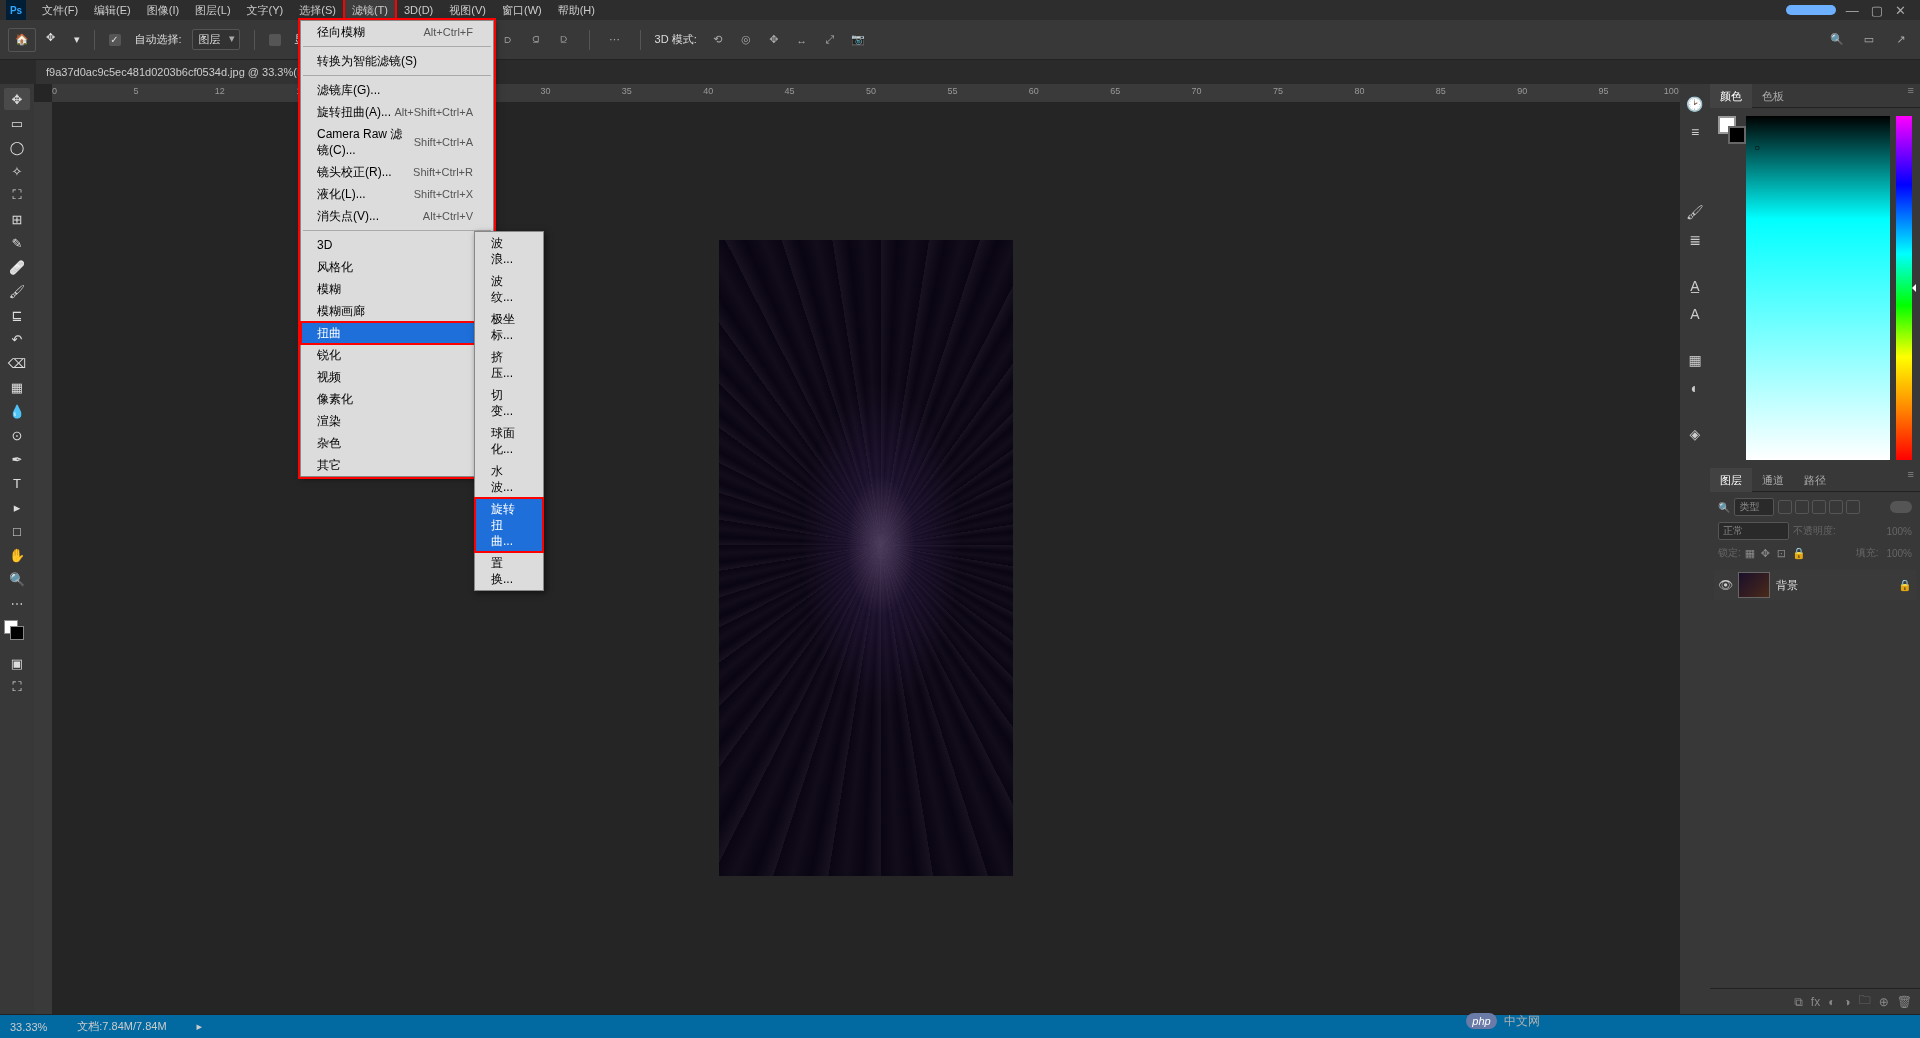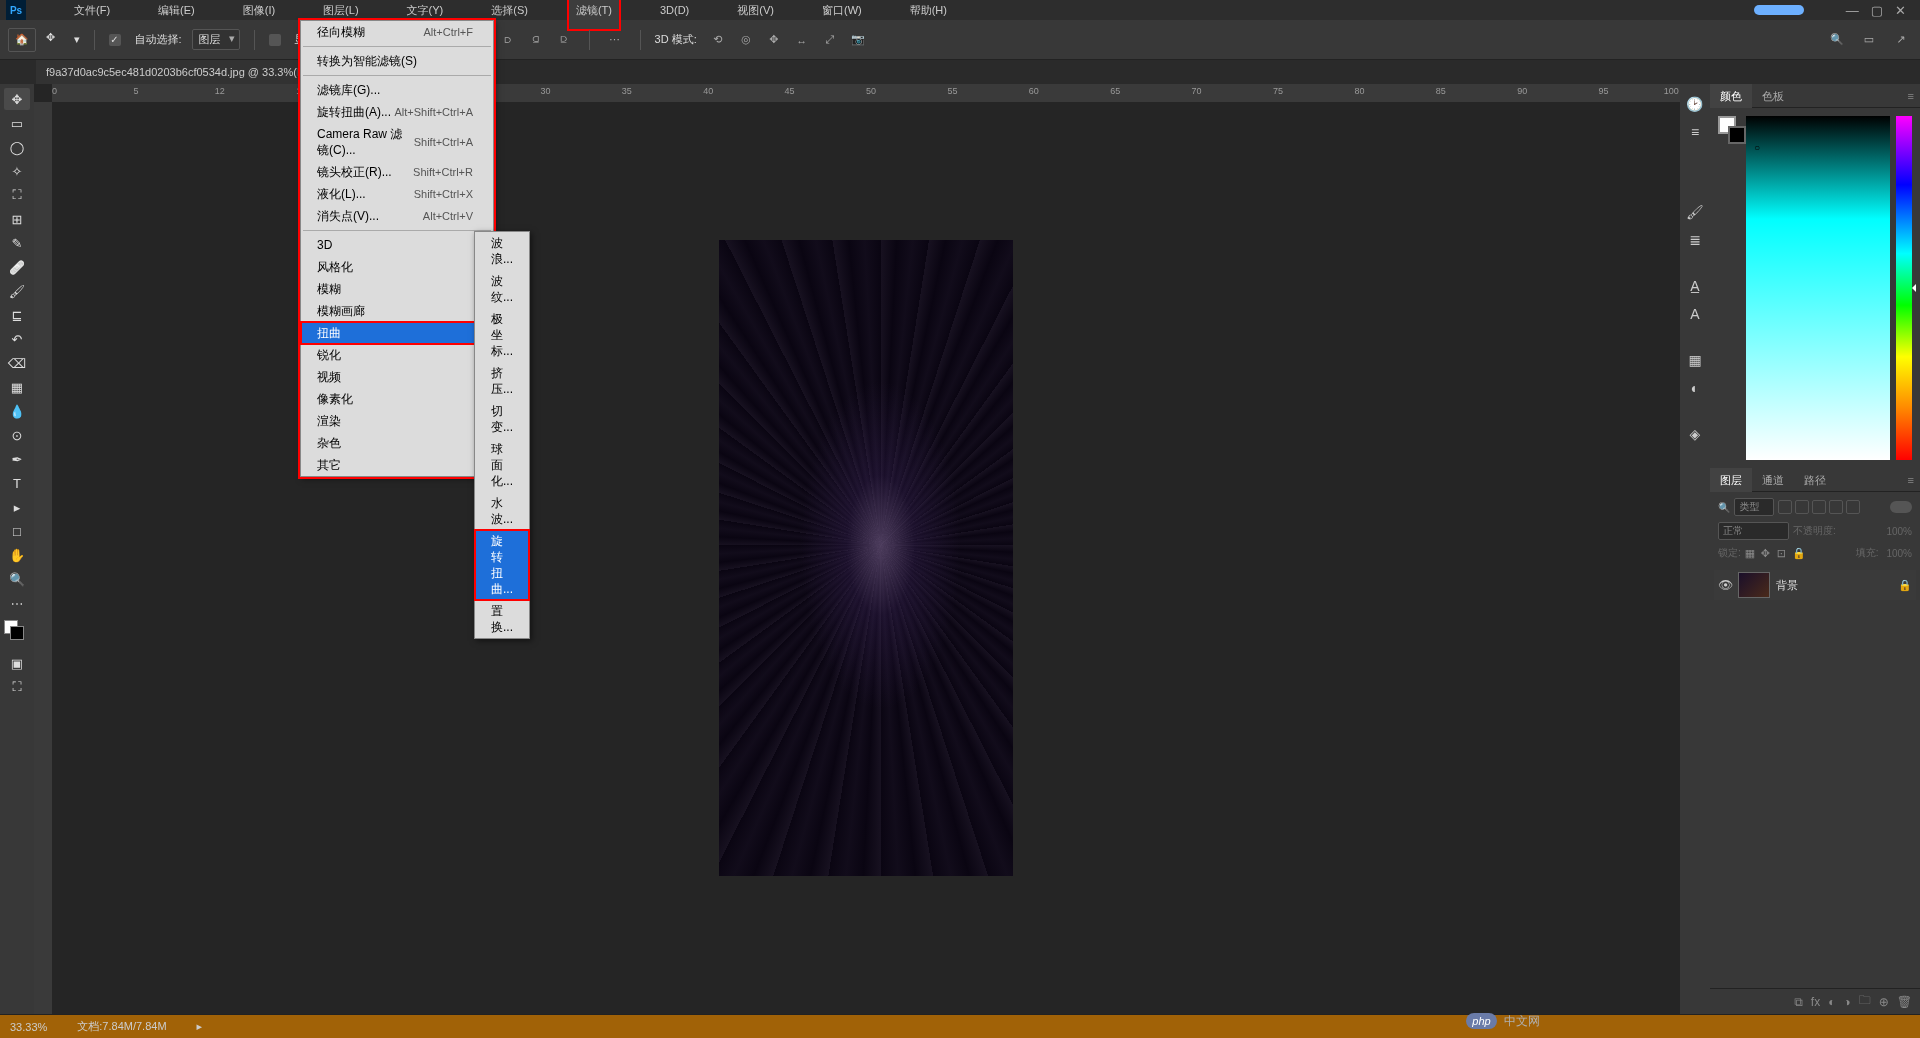--- a/index.html
+++ b/index.html
@@ -1,19 +1,19 @@
 <!DOCTYPE html>
 <html><head>
   <meta charset="utf-8">
   <style>
     * { margin: 0; padding: 0; box-sizing: border-box; font-family: "Microsoft YaHei", sans-serif; }
     body { background: #1e1e1e; width: 1920px; height: 1038px; overflow: hidden; position: relative; }
     
     
-    .menubar { height: 20px; background: #2d2d2d; display: flex; align-items: center; padding: 0 6px; font-size: 11px; color: #ccc; gap: 32px; }
+    .menubar { height: 20px; background: #2d2d2d; display: flex; align-items: center; padding: 0 6px; font-size: 11px; color: #ccc; }
     .ps-logo { width: 20px; height: 20px; background: #001e36; color: #31a8ff; font-weight: bold; display: flex; align-items: center; justify-content: center; font-size: 10px; margin-right: 8px; }
     .menu-item { padding: 10px 8px; line-height: 20px; cursor: pointer; }
     .menu-item.active { background: #3d3d3d; }
     .menu-item.red-box { outline: 2px solid red; outline-offset: -1px; }
     .menubar-spacer { flex: 1; }
     .cloud-badge { width: 50px; height: 10px; background: #6db0ff; border-radius: 5px; margin: 0 10px; }
     .win-controls { display: flex; gap: 12px; color: #aaa; font-size: 13px; margin-right: 8px; }
     
     
     .options-bar { height: 40px; background: #383838; border-bottom: 1px solid #222; display: flex; align-items: center; padding: 0 8px; font-size: 11px; color: #ddd; gap: 10px; }
@@ -51,30 +51,30 @@
     .canvas-body { flex: 1; display: flex; }
     .ruler-v { width: 18px; background: #3a3a3a; }
     .canvas-viewport { flex: 1; position: relative; display: flex; align-items: center; justify-content: center; }
     .canvas-img { width: 294px; height: 636px; background: radial-gradient(ellipse at 55% 48%, #4a3a5a 0%, #1a0f2a 15%, #0a0512 35%), 
                   linear-gradient(135deg, transparent 60%, rgba(255,120,40,0.6) 80%, rgba(255,200,100,0.3) 95%);
                   position: relative; overflow: hidden; }
     .canvas-img::before { content: ""; position: absolute; inset: 0; 
       background: repeating-conic-gradient(from 0deg at 55% 48%, rgba(180,160,200,0.08) 0deg, transparent 3deg, rgba(160,140,190,0.05) 6deg, transparent 9deg); }
     
     
-    .status-bar { height: 24px; background: #a16207; display: flex; align-items: center; font-size: 11px; color: #ccc; padding: 0 10px; gap: 30px; border-top: 1px solid #222; }
+    .status-bar { height: 24px; background: #0369a1; display: flex; align-items: center; font-size: 11px; color: #ccc; padding: 0 10px; gap: 30px; border-top: 1px solid #222; }
     
     
     .right-area { width: 240px; display: flex; }
     .right-strip { width: 30px; background: #383838; display: flex; flex-direction: column; align-items: center; padding: 6px 0; gap: 12px; }
     .strip-icon { width: 20px; height: 20px; color: #ccc; display: flex; align-items: center; justify-content: center; font-size: 14px; }
     .strip-group { display: flex; flex-direction: column; gap: 8px; padding: 4px 0; }
     .right-panels { width: 210px; background: #383838; display: flex; flex-direction: column; }
     
-    .panel-tabs { height: 24px; display: flex; align-items: center; font-size: 11px; color: #aaa; border-bottom: 1px solid #222; }
+    .panel-tabs { height: 24px; display: flex; align-items: flex-start; font-size: 11px; color: #aaa; border-bottom: 1px solid #222; }
     .panel-tab { padding: 0 10px; line-height: 24px; }
     .panel-tab.active { color: #fff; background: #424242; }
     .panel-menu { margin-left: auto; padding: 0 6px; color: #888; }
     
     .color-panel { padding: 8px; display: flex; gap: 6px; height: 360px; }
     .color-swatches { width: 22px; position: relative; }
     .color-sw-fg { width: 18px; height: 18px; background: #fff; border: 2px solid #999; position: absolute; }
     .color-sw-bg { width: 18px; height: 18px; background: #000; border: 2px solid #666; position: absolute; top: 10px; left: 10px; }
     .color-field { flex: 1; background: linear-gradient(to bottom, #000, #0ff 30%, #fff 100%); position: relative; }
     .color-field::after { content: "○"; position: absolute; top: 26px; left: 8px; color: #000; font-size: 10px; }
@@ -105,21 +105,21 @@
     
     .dropdown-menu { position: absolute; background: #dcdcdc; border: 1px solid #888; box-shadow: 2px 2px 6px rgba(0,0,0,0.5); font-size: 12px; color: #000; z-index: 100; }
     .filter-menu { top: 20px; left: 300px; width: 194px; outline: 2px solid red; outline-offset: 0; }
     .dm-item { display: flex; align-items: center; padding: 3px 20px 3px 16px; line-height: 16px; position: relative; }
     .dm-item.highlighted { background: #1e6fd9; color: #fff; }
     .dm-item.red-box { outline: 2px solid red; outline-offset: -1px; }
     .dm-item .shortcut { margin-left: auto; font-size: 11px; color: #555; }
     .dm-item.has-sub::after { content: "▸"; position: absolute; right: 6px; font-size: 10px; }
     .dm-sep { height: 1px; background: #aaa; margin: 3px 2px; }
     
-    .submenu { top: 231px; left: 474px; width: 56px; }
+    .submenu { top: 231px; left: 474px; width: 70px; }
     
     
     .watermark { position: absolute; bottom: 8px; right: 380px; color: #b0b0b0; font-size: 12px; }
     .php-badge { background: #6a7ba8; color: #fff; padding: 2px 6px; border-radius: 8px; font-size: 11px; margin-right: 4px; font-style: italic; }
   </style>
 </head>
 <body>
 
 <div class="menubar">
   <div class="ps-logo">Ps</div>

